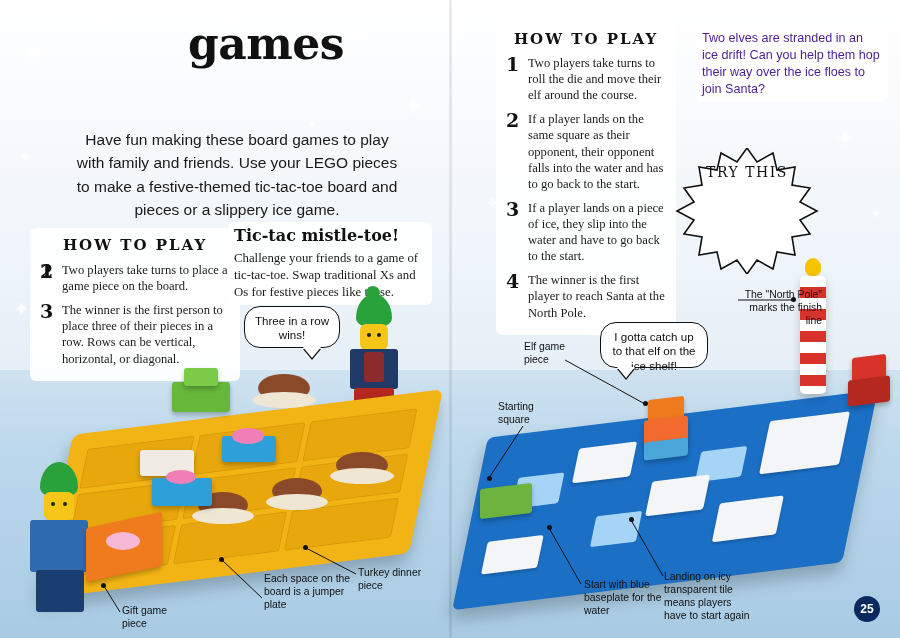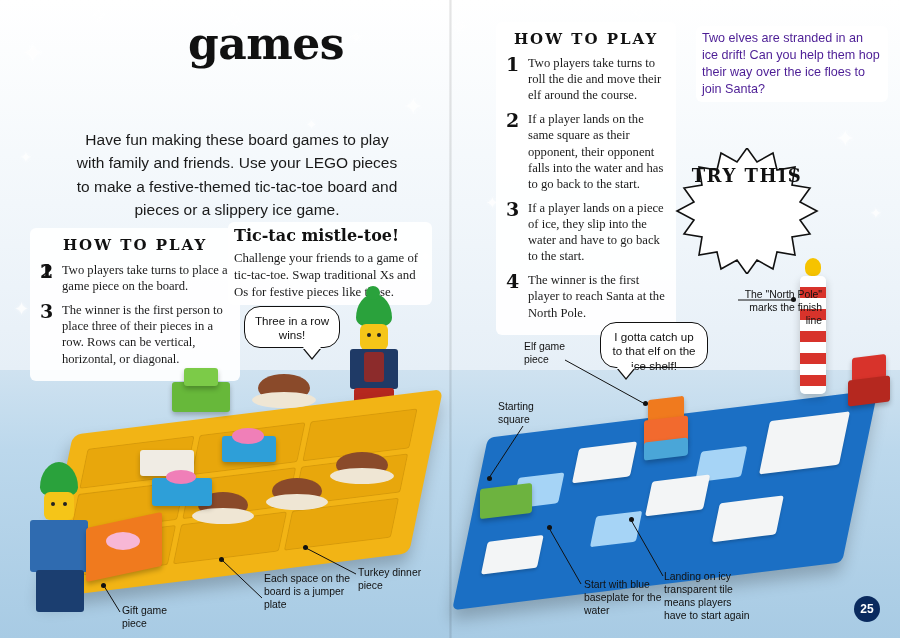--- a/index.html
+++ b/index.html
@@ -99,22 +99,22 @@
   .trythis {
     position:absolute; left:672px; top:148px; width:150px; height:126px;
   }
   .trythis .burst { position:absolute; inset:0; }
   .trythis .txt {
     position:absolute; inset:16px 12px 10px 12px;
     font-family:"Liberation Sans", sans-serif; font-size:10.4px; line-height:1.28;
     color:#111; text-align:center;
   }
   .trythis .ttl {
-    display:block; font-family:"DejaVu Serif", serif; font-weight:bold;
-    font-size:18px; letter-spacing:1.5px; margin-bottom:3px;
+    display:block; font-family:"DejaVu Serif", serif; font-weight:normal;
+    font-size:14px; letter-spacing:1.5px; margin-bottom:3px;
   }
 
   
   .callout {
     position:absolute; font-family:"Liberation Sans", sans-serif;
     font-size:10.4px; line-height:1.26; color:#111;
   }
   .leader { position:absolute; overflow:visible; }
   .dot { position:absolute; width:5px; height:5px; border-radius:50%; background:#111; }
 

